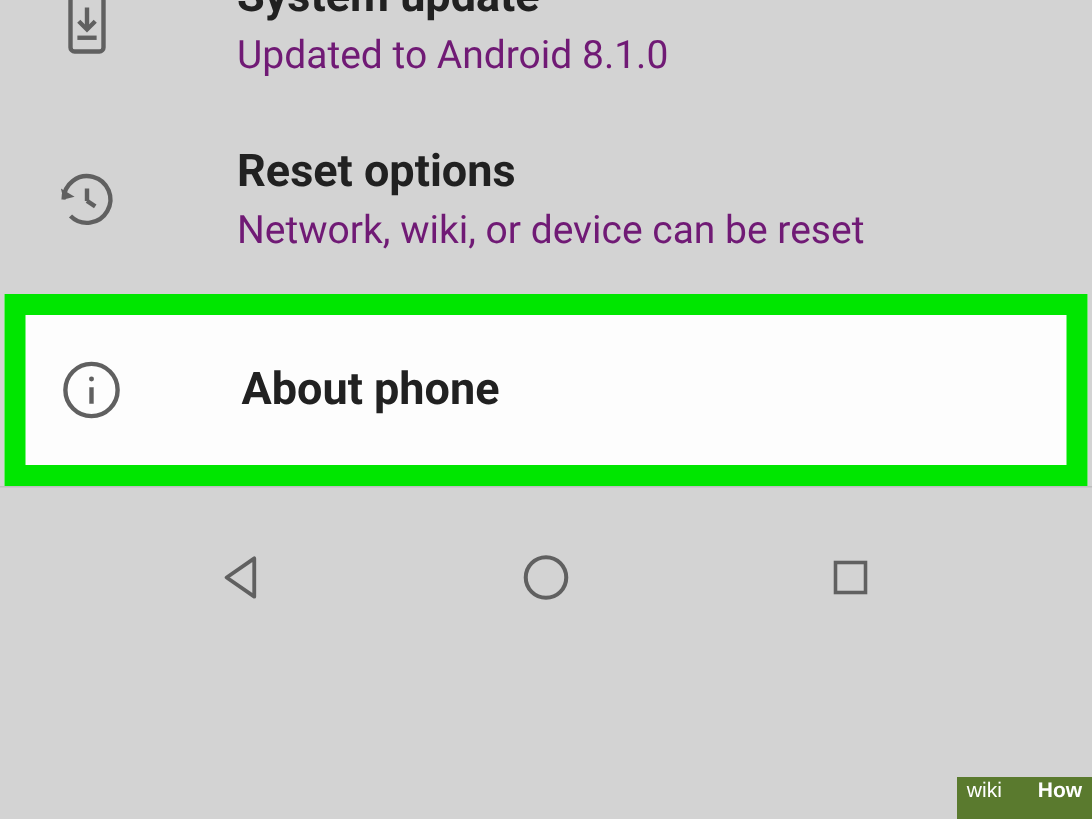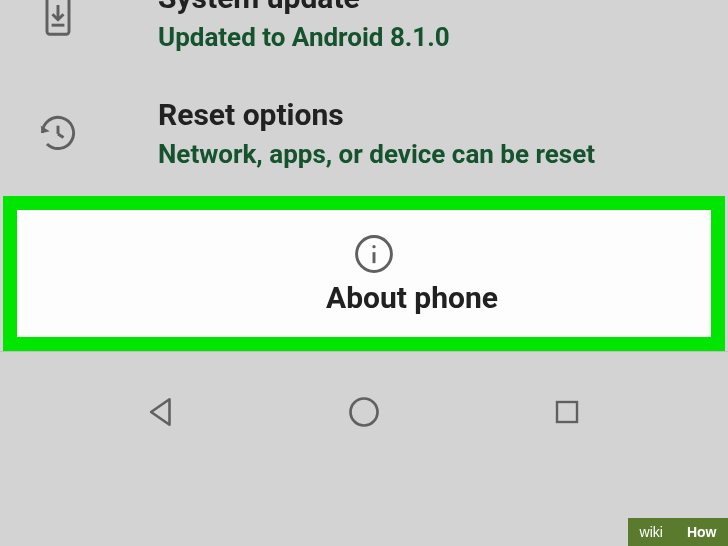--- a/index.html
+++ b/index.html
@@ -38,33 +38,32 @@
       flex: 1;
     }
     .setting-title {
       font-size: 30px;
       color: #212121;
       font-weight: 700;
       line-height: 1.3;
     }
     .setting-subtitle {
       font-size: 26px;
-      color: #14532d;
-      font-weight: 700;
+      color: #701a75;
+      font-weight: 400;
       margin-top: 4px;
       line-height: 1.3;
     }
     .highlight {
       border: 14px solid #00e600;
       background: #fdfdfd;
       margin: 4px 3px 0 3px;
     }
     .highlight .setting-item {
       padding-left: 20px;
-      flex-direction: column;
     }
     .separator {
       height: 1px;
       background: #bdbdbd;
       margin: 0;
     }
     .nav-bar {
       display: flex;
       justify-content: space-around;
       align-items: center;
@@ -92,25 +91,24 @@
       bottom: 0;
       width: 0;
       height: 0;
       border-left: 18px solid transparent;
       border-bottom: 28px solid #5a7a2e;
     }
     .watermark-rect {
       position: absolute;
       right: 0;
       bottom: 0;
-      width: 100px;
+      width: 90px;
       height: 28px;
       background: #5a7a2e;
       display: flex;
-      align-items: center;
       justify-content: center;
       color: #fff;
       font-size: 14px;
       font-family: Arial, sans-serif;
       margin-top: 16px;
     }
     .watermark-rect .how { font-weight: bold; padding-left: 24px; }
   </style>
 </head>
 <body>
@@ -136,21 +134,21 @@
     <div class="setting-icon">
       <svg width="44" height="44" viewBox="0 0 24 24" fill="none" stroke="#606060" stroke-width="1.6">
         <path d="M3.5 12 A8.5 8.5 0 1 1 6 18"></path>
         <polyline points="2.5,8 3.5,12 7.5,11" fill="#606060" stroke="none"></polyline>
         <line x1="12" y1="8" x2="12" y2="12.5"></line>
         <line x1="12" y1="12.5" x2="15" y2="14.5"></line>
       </svg>
     </div>
     <div class="setting-text">
       <div class="setting-title">Reset options</div>
-      <div class="setting-subtitle">Network, apps, or device can be reset</div>
+      <div class="setting-subtitle">Network, wiki, or device can be reset</div>
     </div>
   </div>
 
   <div class="highlight">
     <div class="setting-item">
       <div class="setting-icon">
         <svg width="44" height="44" viewBox="0 0 24 24" fill="none" stroke="#606060" stroke-width="1.6">
           <circle cx="12" cy="12" r="9.5"></circle>
           <circle cx="12" cy="8" r="0.9" fill="#606060" stroke="none"></circle>
           <line x1="12" y1="11" x2="12" y2="17"></line>

